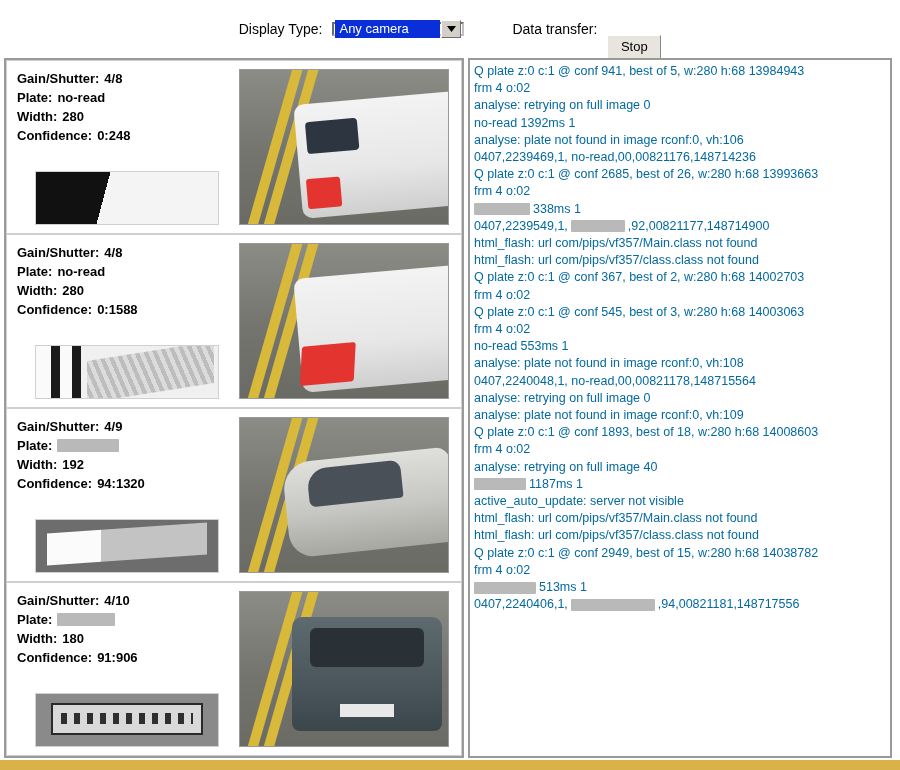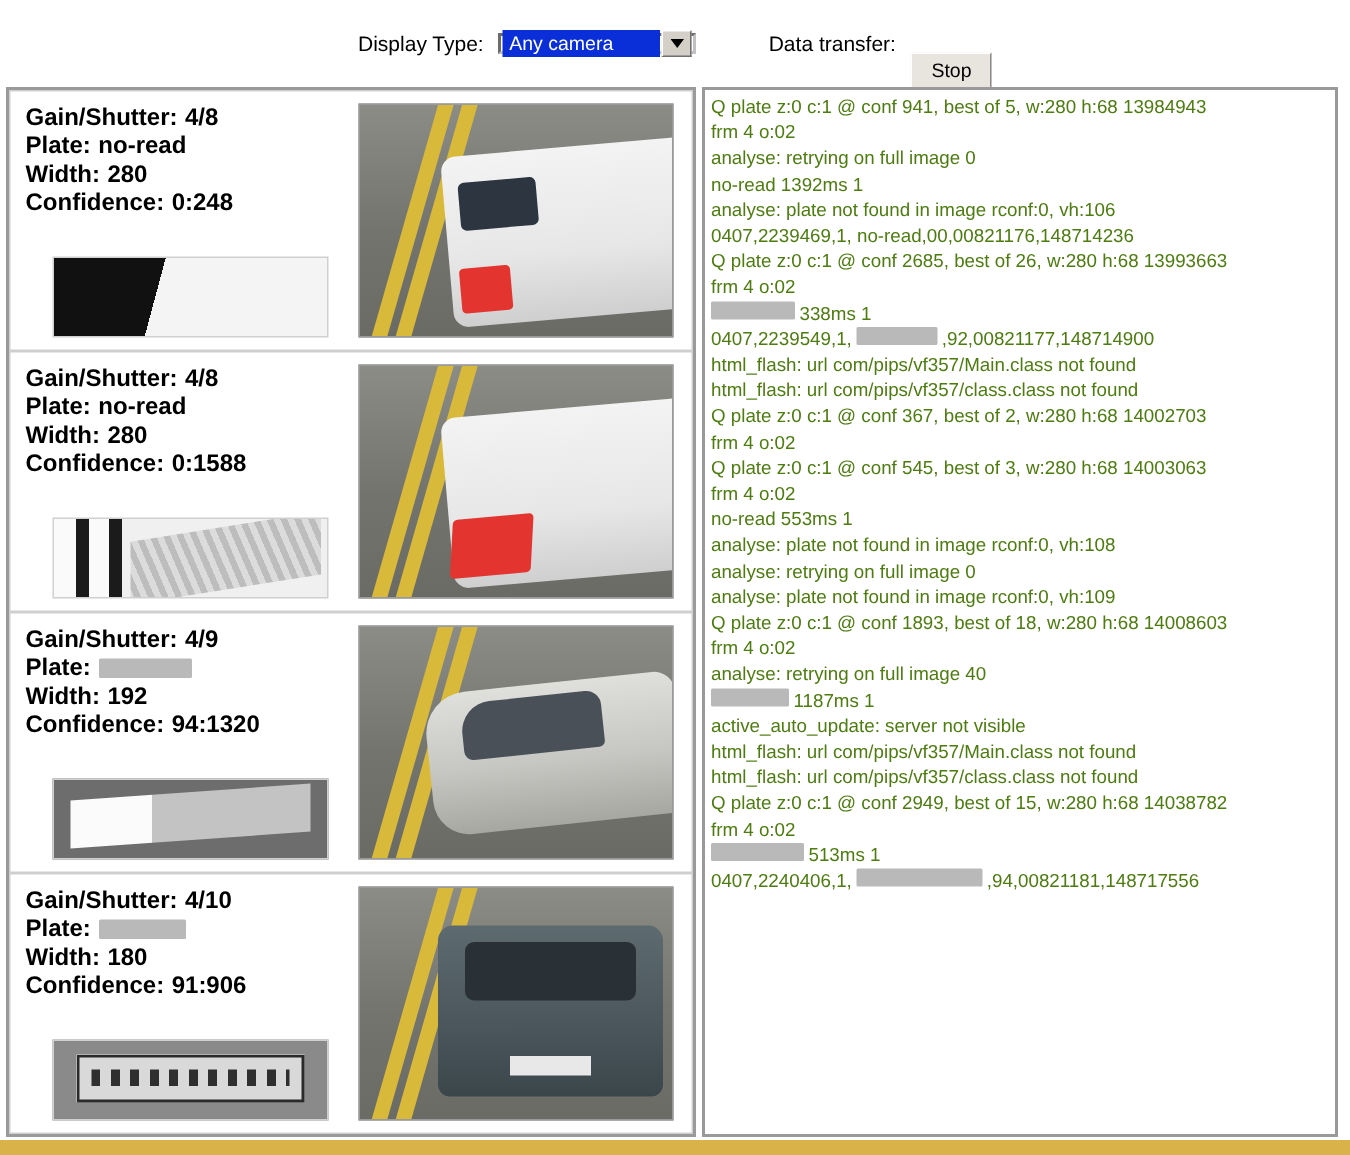--- a/index.html
+++ b/index.html
@@ -118,21 +118,21 @@
     overflow: hidden;
     min-height: 0;
   }
   .record-info {
     width: 232px;
     padding: 8px 0 0 10px;
     box-sizing: border-box;
     position: relative;
   }
   .kv {
-    font-size: 16px;
+    font-size: 13px;
     font-weight: bold;
     color: #000;
     line-height: 19px;
     white-space: nowrap;
     display: flex;
     align-items: center;
     gap: 5px;
   }
   .redact {
     display: inline-block;
@@ -303,25 +303,25 @@
     width: 424px;
     height: 700px;
     border: 2px solid #9a9a9a;
     box-sizing: border-box;
     background: #ffffff;
     overflow: hidden;
     padding: 3px 4px;
   }
   .log-line {
     font-size: 12.5px;
-    color: #4d7c0f;
+    color: #0369a1;
     line-height: 17.2px;
     white-space: nowrap;
     display: flex;
-    align-items: flex-start;
+    align-items: center;
     gap: 3px;
   }
   .log-line .redact { height: 12px; vertical-align: middle; }
 
   .status-bar {
     position: absolute;
     left: 0; bottom: 0;
     width: 900px;
     height: 10px;
     background: #d9b24a;
@@ -530,20 +530,23 @@
         <div class="log-line">
           <span>frm 4 o:02</span>
         </div>
         <div class="log-line">
           <span>no-read  553ms 1</span>
         </div>
         <div class="log-line">
           <span>analyse: plate not found in image rconf:0, vh:108</span>
         </div>
         <div class="log-line">
+          <span>0407,2240048,1, no-read,00,00821178,148715564</span>
+        </div>
+        <div class="log-line">
           <span>analyse: retrying on full image 0</span>
         </div>
         <div class="log-line">
           <span>analyse: plate not found in image rconf:0, vh:109</span>
         </div>
         <div class="log-line">
           <span>Q plate z:0 c:1 @ conf 1893, best of 18, w:280 h:68 14008603</span>
         </div>
         <div class="log-line">
           <span>frm 4 o:02</span>

